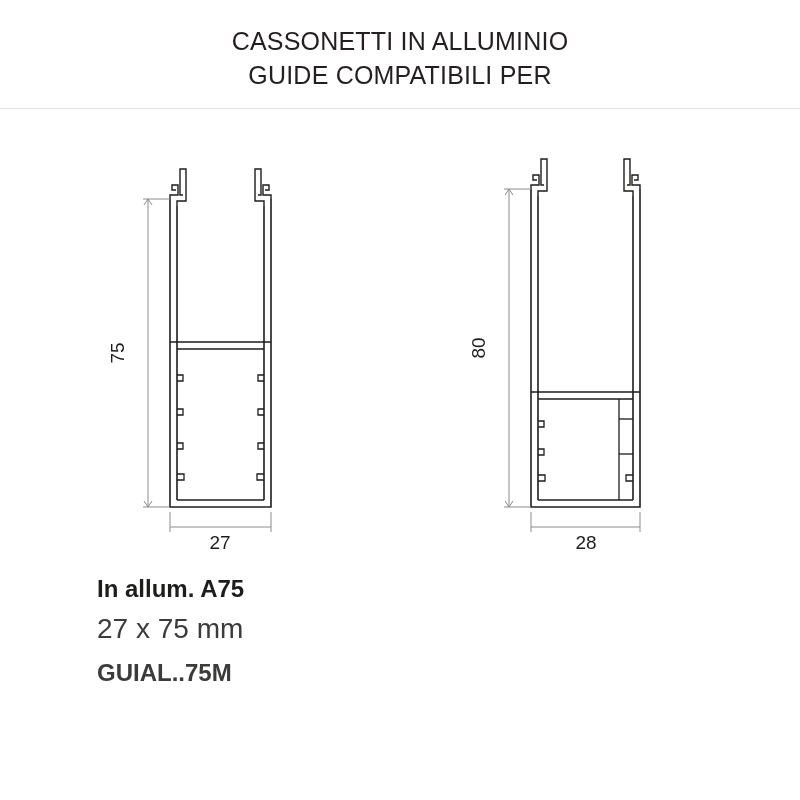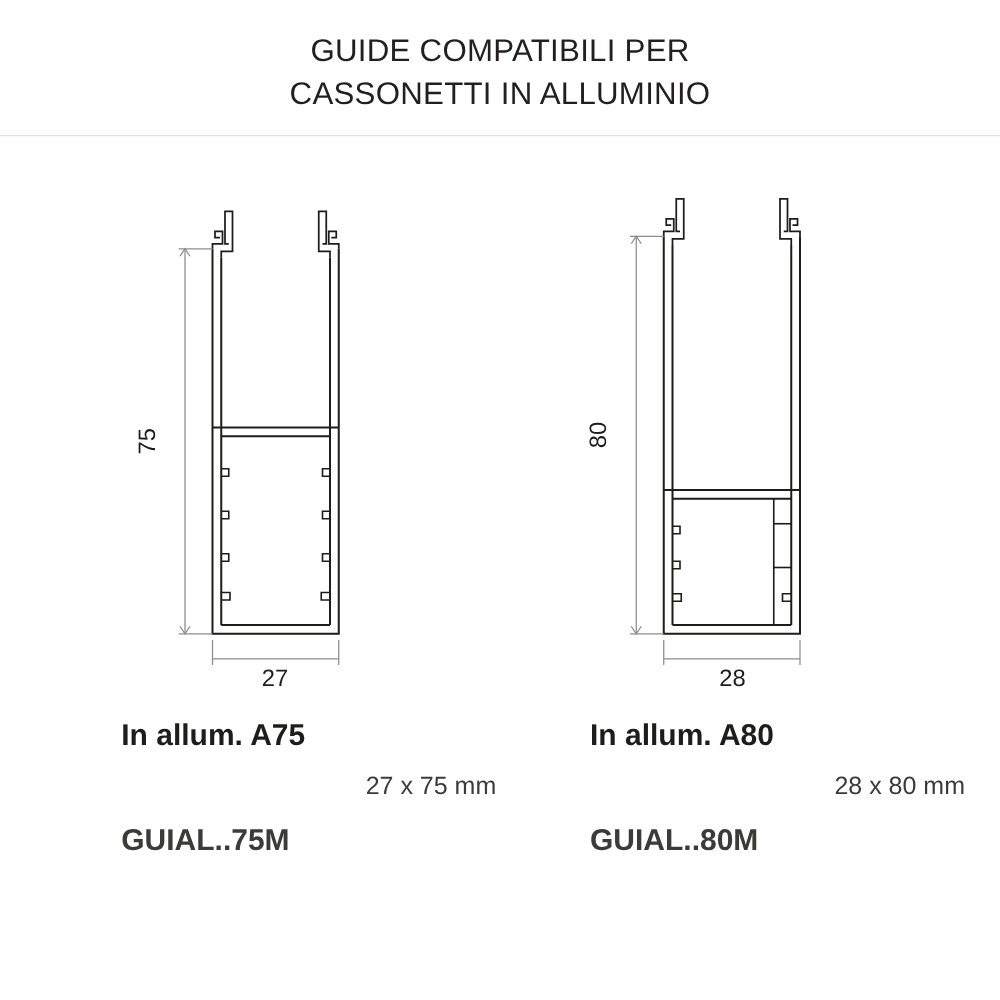--- a/index.html
+++ b/index.html
@@ -77,43 +77,42 @@
     width: 300px;
   }
   .cap-name {
     font-size: 24px;
     font-weight: bold;
     color: #1d1d1b;
     line-height: 36px;
     white-space: nowrap;
   }
   .cap-size {
-    font-size: 20px;
+    font-size: 28px;
     font-weight: 400;
     color: #3b3b3a;
     line-height: 44px;
     white-space: nowrap;
-    text-align: right;
   }
   .cap-code {
     font-size: 24px;
     font-weight: 700;
     color: #3b3b3a;
     line-height: 44px;
     white-space: nowrap;
   }
 </style>
 </head>
 <body>
 
 <div class="page">
 
   <div class="title-band">
+    <div class="title-line">CASSONETTI IN ALLUMINIO</div>
     <div class="title-line">GUIDE COMPATIBILI PER</div>
-    <div class="title-line">CASSONETTI IN ALLUMINIO</div>
   </div>
   <div class="divider"></div>
 
   <div class="canvas">
 
     <svg class="drawing-svg" width="800" height="691" viewBox="0 0 800 691">
 
       <g fill="none" stroke="#1d1d1b" stroke-width="1.6" stroke-linejoin="miter">
 
         <path d="M170,90 L170,398 L271,398 L271,90"></path>
@@ -195,20 +194,15 @@
       </g>
       <text x="586" y="440" text-anchor="middle" font-family="Liberation Sans, sans-serif" font-size="19" fill="#1d1d1b">28</text>
     </svg>
 
     <div class="caption-block left">
       <div class="cap-name">In allum. A75</div>
       <div class="cap-size">27 x 75 mm</div>
       <div class="cap-code">GUIAL..75M</div>
     </div>
 
-    <div class="caption-block right">
-      <div class="cap-name">In allum. A80</div>
-      <div class="cap-size">28 x 80 mm</div>
-      <div class="cap-code">GUIAL..80M</div>
-    </div>
 
   </div>
 </div>
 
 </body></html>

